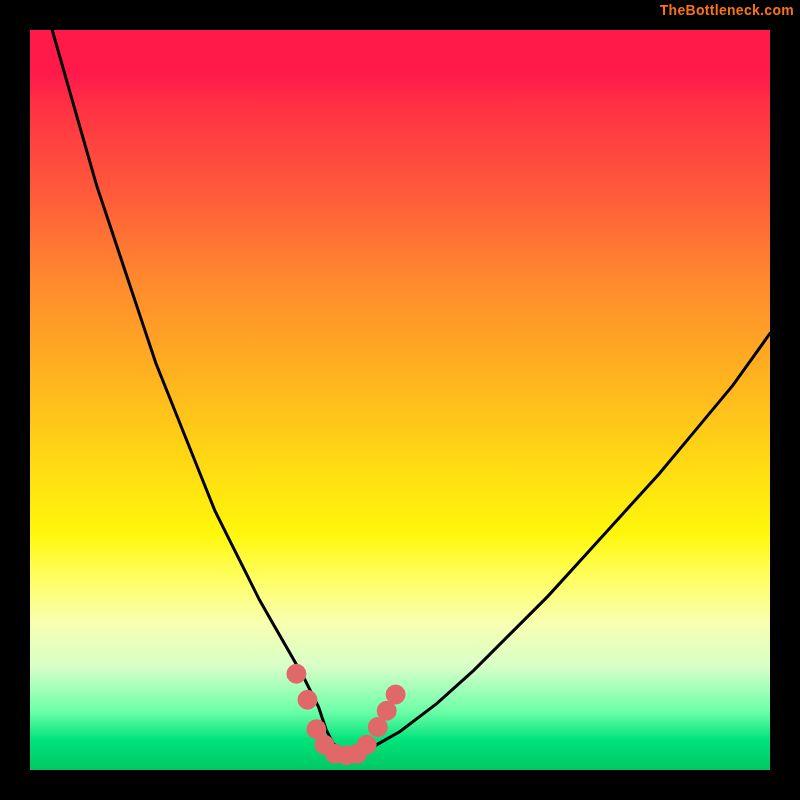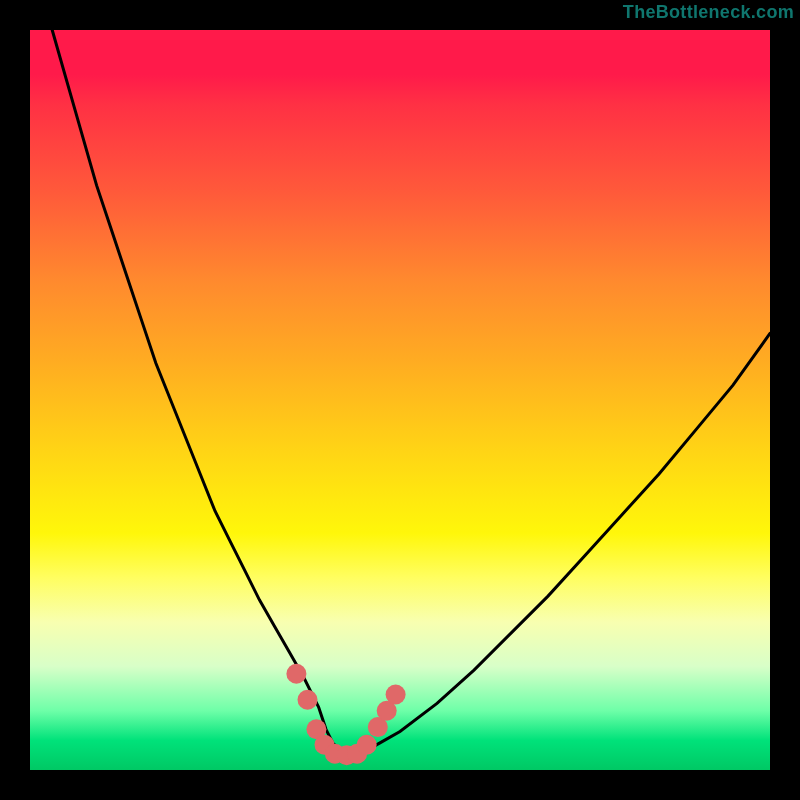--- a/index.html
+++ b/index.html
@@ -38,23 +38,23 @@
       #f8ffb0 80%,
       #d8ffc8 86%,
       #6effa8 92%,
       #00e27a 96%,
       #00c864 100%);
   }
   .watermark {
     position: absolute;
     top: 2px;
     right: 6px;
-    font-size: 18px;
+    font-size: 14px;
     font-weight: 600;
-    color: #0f766e;
+    color: #f97316;
     letter-spacing: 0.3px;
     pointer-events: none;
     z-index: 5;
   }
   svg.curve {
     position: absolute;
     left: 0;
     top: 0;
     width: 740px;
     height: 740px;

